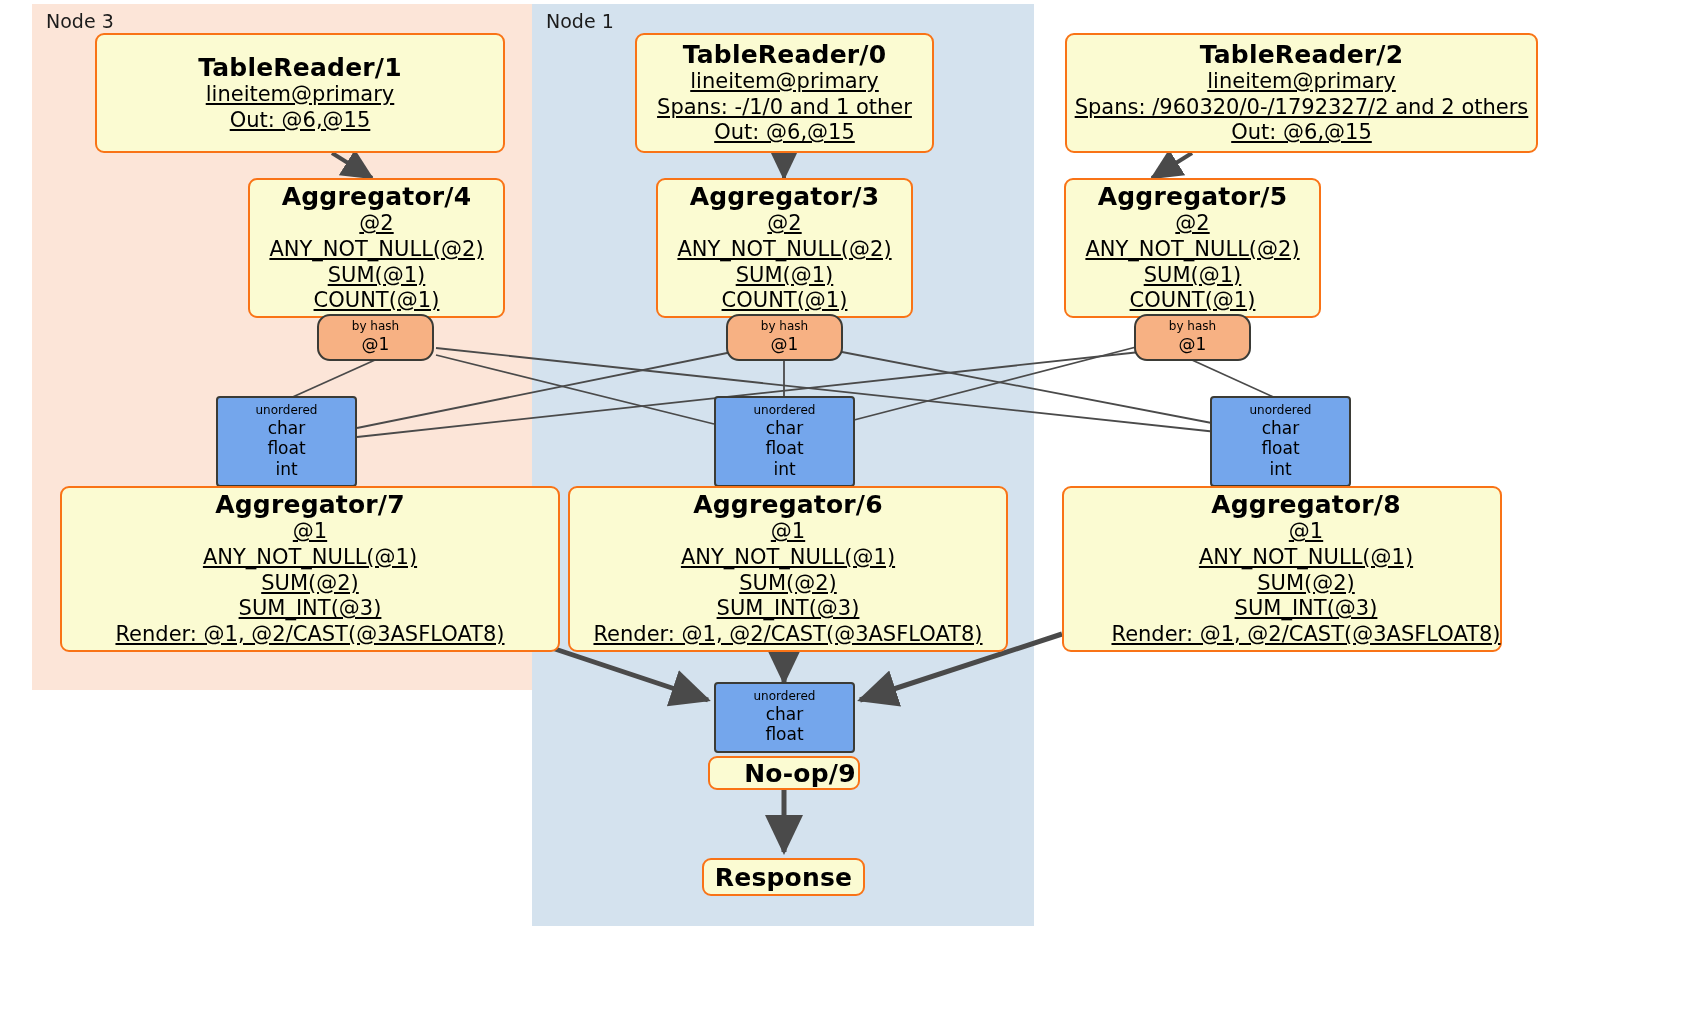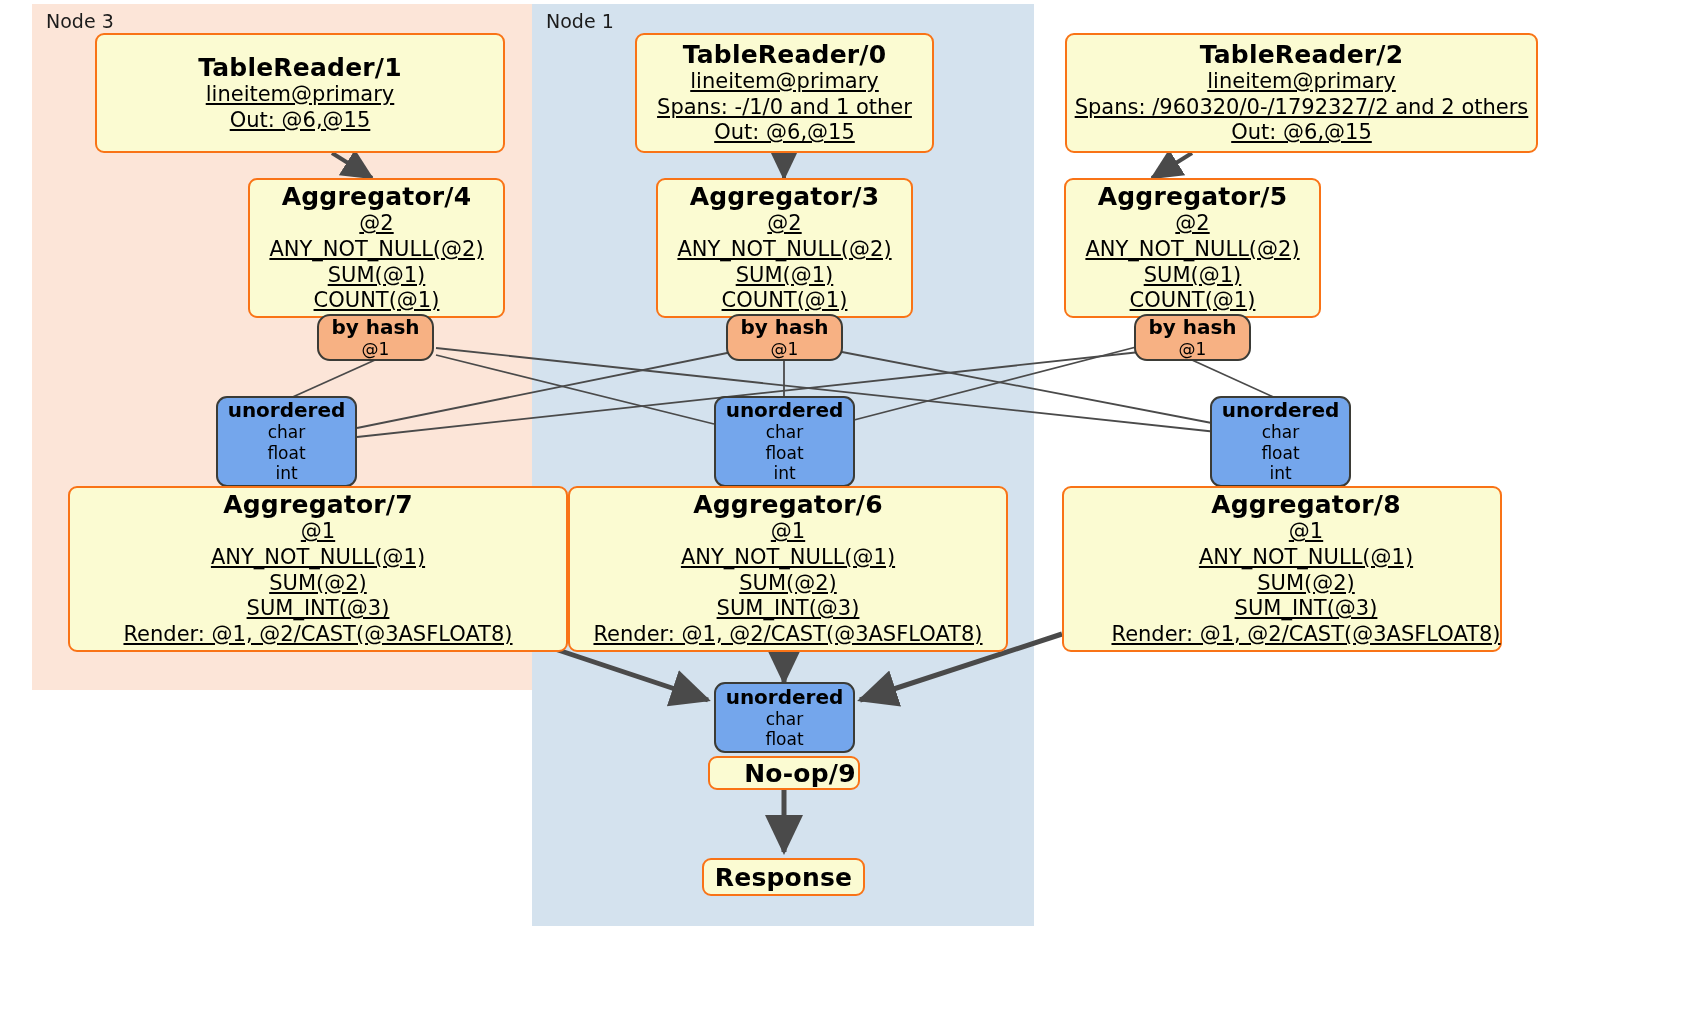--- a/index.html
+++ b/index.html
@@ -16,22 +16,22 @@
        background:#fbfbd2;display:flex;flex-direction:column;align-items:center;
        justify-content:center;text-align:center;color:#000;}
   .box .ttl{font-weight:bold;font-size:25px;line-height:1.16;letter-spacing:.2px;}
   .box .ln{font-size:21px;line-height:1.22;white-space:nowrap;text-decoration:underline;}
 
   
   .pill{position:absolute;box-sizing:border-box;border:2px solid #3b3b36;border-radius:11px;
         display:flex;flex-direction:column;align-items:center;justify-content:center;
         text-align:center;color:#000;}
   .pill.hash{background:#f7b183;border-radius:13px;}
-  .pill.unord{background:#74a6ec;border-radius:11px;}
-  .pill .ttl{font-weight:bold;font-size:20px;line-height:1.15;}
+  .pill.unord{background:#74a6ec;border-radius:4px;}
+  .pill .ttl{font-weight:normal;font-size:12px;line-height:1.15;}
   .pill .ln{font-size:17px;line-height:1.2;}
 
   svg.wires{position:absolute;left:0;top:0;width:1706px;height:1016px;pointer-events:none;}
 </style>
 </head>
 <body>
 
 <div id="stage">
 
   <div class="region" style="left:0px;top:4px;width:500px;height:686px;background:#fce5d8;">
@@ -143,21 +143,21 @@
     <div class="ln">float</div>
     <div class="ln">int</div>
   </div>
   <div class="pill unord" style="left:1178px;top:396px;width:141px;height:91px;">
     <div class="ttl">unordered</div>
     <div class="ln">char</div>
     <div class="ln">float</div>
     <div class="ln">int</div>
   </div>
 
-  <div class="box" style="left:36px;top:486px;width:500px;height:166px;">
+  <div class="box" style="left:28px;top:486px;width:500px;height:166px;">
     <div class="ttl">Aggregator/7</div>
     <div class="ln">@1</div>
     <div class="ln">ANY_NOT_NULL(@1)</div>
     <div class="ln">SUM(@2)</div>
     <div class="ln">SUM_INT(@3)</div>
     <div class="ln">Render: @1, @2/CAST(@3ASFLOAT8)</div>
   </div>
 
   <div class="box" style="left:536px;top:486px;width:440px;height:166px;">
     <div class="ttl">Aggregator/6</div>

